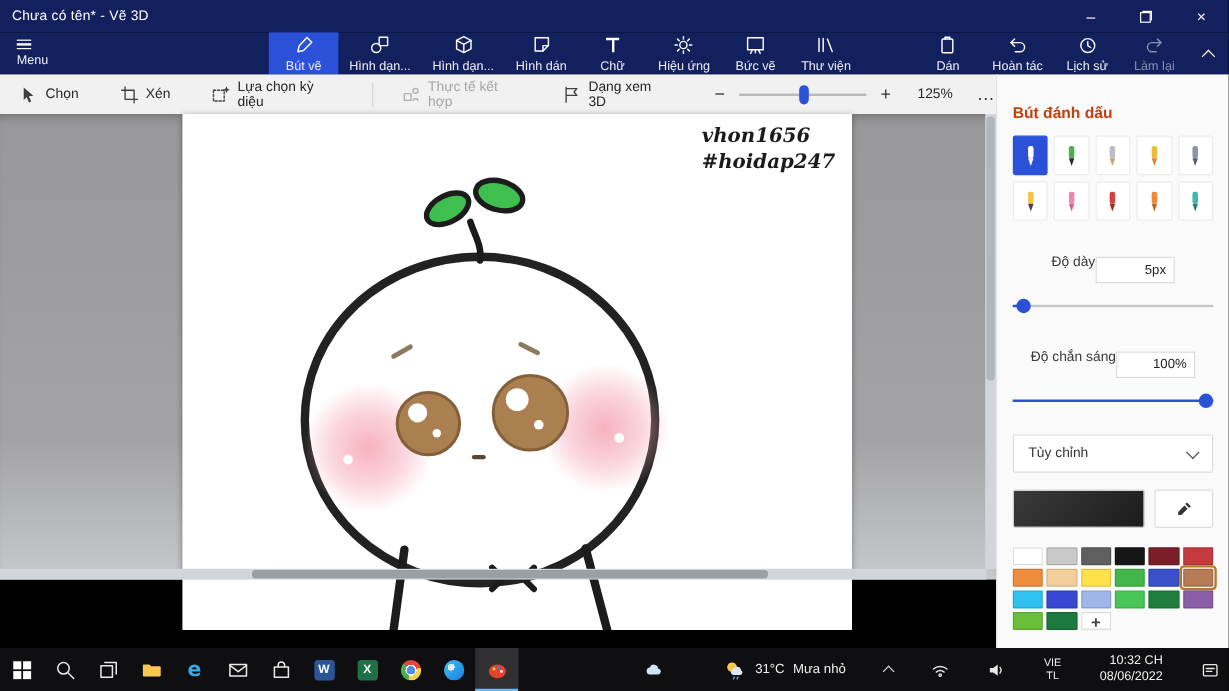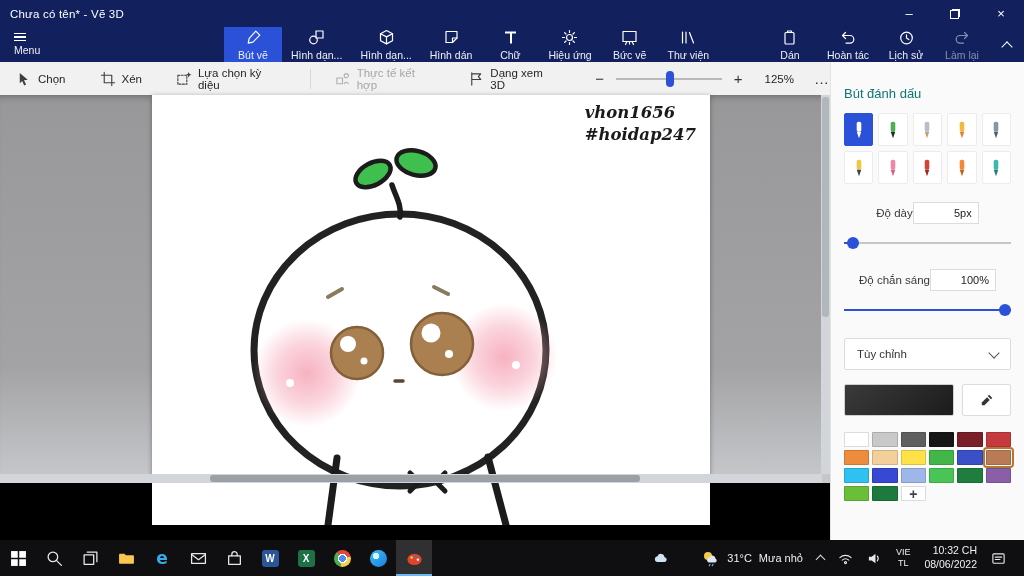--- a/index.html
+++ b/index.html
@@ -63,30 +63,30 @@
     font-size:16.5px;line-height:1.35;}
   .signature span{display:block;}
   .hscroll{position:absolute;left:0;right:8px;bottom:0;height:9px;background:#d2d5d9;}
   .hthumb{position:absolute;left:210px;width:430px;top:1px;height:7px;border-radius:3px;background:#9aa0a6;}
   .vscroll{position:absolute;right:0;top:0;bottom:9px;width:9px;background:#d2d5d9;}
   .vthumb{position:absolute;top:2px;height:58%;left:1px;width:7px;border-radius:3px;background:#b2b7bd;}
 
   
   .panel{position:absolute;left:830px;top:62px;width:194px;height:478px;background:#fafafa;border-left:1px solid #e3e3e3;
     box-sizing:border-box;padding:24px 13px 0 13px;color:#333;}
-  .panel-title{font-size:13px;font-weight:400;color:#0f766e;}
+  .panel-title{font-size:13px;font-weight:700;color:#c2410c;}
   .brush-grid{margin-top:12px;display:grid;grid-template-columns:repeat(5,1fr);gap:5px;}
   .brush-tile{height:31px;background:#fff;border:1px solid #ececec;border-radius:2px;display:flex;align-items:center;justify-content:center;}
   .brush-tile svg{width:22px;height:22px;display:block;}
   .brush-tile.sel{background:#2b51d8;border-color:#2b51d8;}
   .prop-row{margin-top:18px;display:flex;align-items:center;justify-content:center;}
   .prop-row.second{margin-top:20px;}
   .prop-label{font-size:11.5px;color:#3a3a3a;}
   .value-box{width:58px;height:20px;background:#fff;border:1px solid #dcdcdc;font-size:11px;color:#222;
-    display:flex;align-items:center;justify-content:flex-end;padding-right:6px;}
+    display:flex;align-items:center;justify-content:flex-end;padding-right:6px;margin-top:12px;}
   .slider{position:relative;margin-top:13px;height:12px;}
   .slider .track{position:absolute;left:0;right:0;top:5px;height:2px;background:#c6c6c6;}
   .slider .fillbar{position:absolute;left:0;top:5px;height:2px;background:#2b51d8;}
   .slider .thumb{position:absolute;top:0;width:12px;height:12px;border-radius:50%;background:#2b51d8;}
   .customize{margin-top:22px;height:30px;background:#fff;border:1px solid #dcdcdc;border-radius:2px;
     display:flex;align-items:center;justify-content:space-between;padding:0 12px;font-size:11.5px;color:#333;}
   .color-row{margin-top:14px;display:flex;gap:8px;}
   .current-color{width:110px;height:30px;border-radius:2px;border:1px solid #cfcfcf;}
   .eyedropper{width:48px;height:30px;background:#fff;border:1px solid #dcdcdc;border-radius:2px;
     display:flex;align-items:center;justify-content:center;}
@@ -114,21 +114,21 @@
   .edge-e{font-size:17px;font-weight:700;color:#38a8e8;font-family:"DejaVu Sans",sans-serif;}
   .doc-tile{width:17px;height:17px;border-radius:3px;display:flex;align-items:center;justify-content:center;
     color:#fff;font-size:10px;font-weight:700;}
   .doc-word{background:#2a5699;}
   .doc-excel{background:#1e7145;}
   .chrome-ball{width:17px;height:17px;border-radius:50%;
     background:radial-gradient(circle at 50% 50%,#4e8cf0 0 3.5px,#fff 3.5px 4.6px,rgba(0,0,0,0) 4.6px),
     conic-gradient(from -45deg,#e8453c 0 120deg,#f7d147 120deg 240deg,#4caf50 240deg 360deg);}
   .coccoc-ball{width:17px;height:17px;border-radius:50%;
     background:radial-gradient(circle at 35% 35%,#d9f2ff 0 3px,rgba(0,0,0,0) 3px),linear-gradient(135deg,#39c3f2,#1d7de0);}
-  .tb-tray{margin-left:auto;display:flex;align-items:center;gap:14px;padding-right:18px;}
+  .tb-tray{margin-left:auto;display:flex;align-items:center;gap:32px;padding-right:8px;}
   .tray-icon svg{width:15px;height:15px;display:block;}
   .weather{display:flex;align-items:center;gap:7px;font-size:11px;color:#f0f0f0;}
   .weather svg{width:20px;height:20px;display:block;}
   .lang{display:flex;flex-direction:column;align-items:center;font-size:9px;line-height:1.25;color:#f0f0f0;}
   .clock{display:flex;flex-direction:column;align-items:flex-end;font-size:10.5px;line-height:1.3;color:#f0f0f0;}
 </style>
 </head>
 <body>
 
 <div class="screen">

